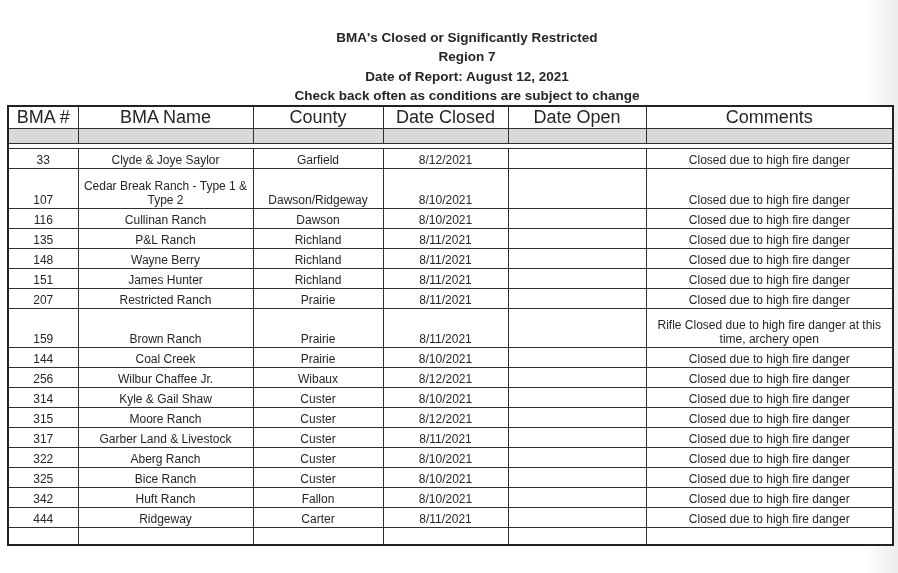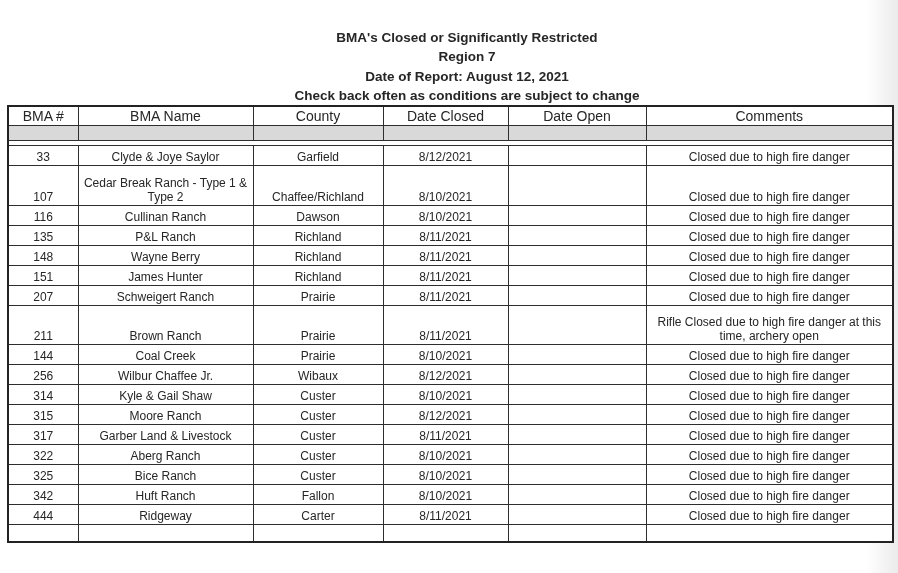--- a/index.html
+++ b/index.html
@@ -43,21 +43,21 @@
     border: 1.5px solid #2e2e2e;
     font-size: 12px;
     text-align: center;
     vertical-align: bottom;
     padding: 0 2px 1px 2px;
     overflow: hidden;
     color: #262626;
   }
   tr.header-row td {
     height: 18px;
-    font-size: 14px;
+    font-size: 18px;
     vertical-align: middle;
     padding-bottom: 0;
   }
   tr.shaded-row td {
     height: 13px;
     background: #d9d9d9;
   }
   tr.spacer-row td {
     height: 4px;
     border-left: none;
@@ -113,21 +113,21 @@
           <td>33</td>
           <td>Clyde &amp; Joye Saylor</td>
           <td>Garfield</td>
           <td>8/12/2021</td>
           <td></td>
           <td>Closed due to high fire danger</td>
         </tr>
         <tr class="data-row tall">
           <td>107</td>
           <td>Cedar Break Ranch - Type 1 &amp; Type 2</td>
-          <td>Chaffee/Richland</td>
+          <td>Dawson/Ridgeway</td>
           <td>8/10/2021</td>
           <td></td>
           <td>Closed due to high fire danger</td>
         </tr>
         <tr class="data-row">
           <td>116</td>
           <td>Cullinan Ranch</td>
           <td>Dawson</td>
           <td>8/10/2021</td>
           <td></td>
@@ -152,28 +152,28 @@
         <tr class="data-row">
           <td>151</td>
           <td>James Hunter</td>
           <td>Richland</td>
           <td>8/11/2021</td>
           <td></td>
           <td>Closed due to high fire danger</td>
         </tr>
         <tr class="data-row">
           <td>207</td>
-          <td>Schweigert Ranch</td>
+          <td>Restricted Ranch</td>
           <td>Prairie</td>
           <td>8/11/2021</td>
           <td></td>
           <td>Closed due to high fire danger</td>
         </tr>
         <tr class="data-row tall">
-          <td>211</td>
+          <td>159</td>
           <td>Brown Ranch</td>
           <td>Prairie</td>
           <td>8/11/2021</td>
           <td></td>
           <td>Rifle Closed due to high fire danger at this time, archery open</td>
         </tr>
         <tr class="data-row">
           <td>144</td>
           <td>Coal Creek</td>
           <td>Prairie</td>

